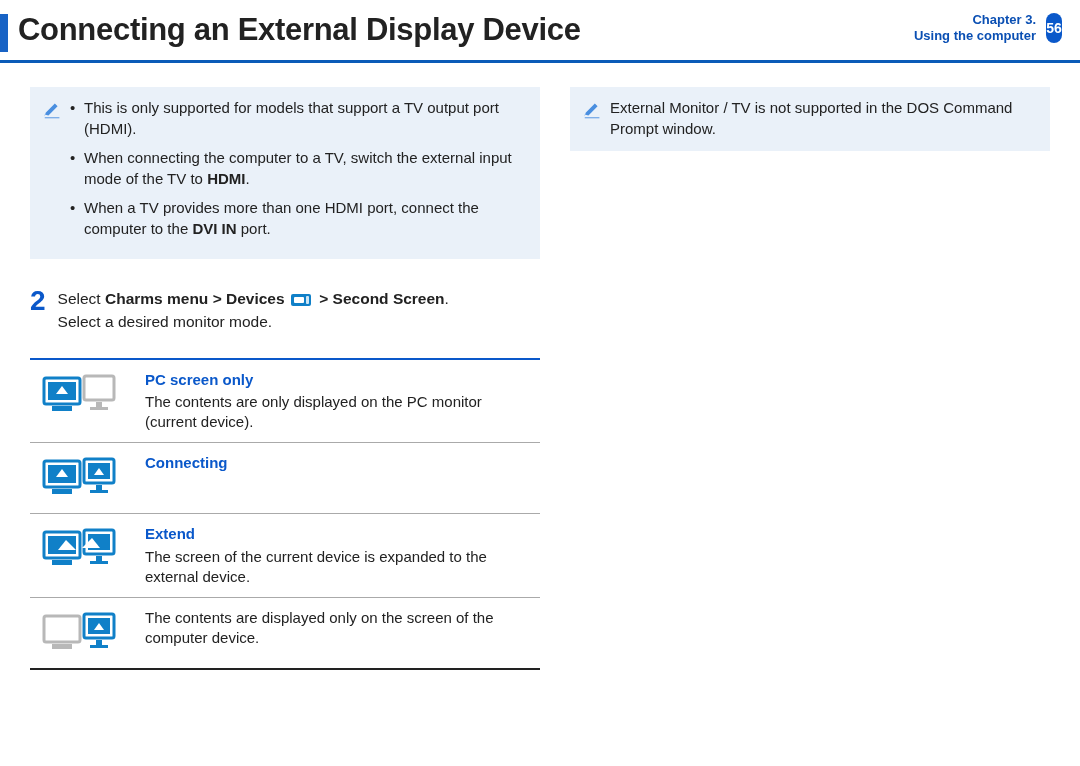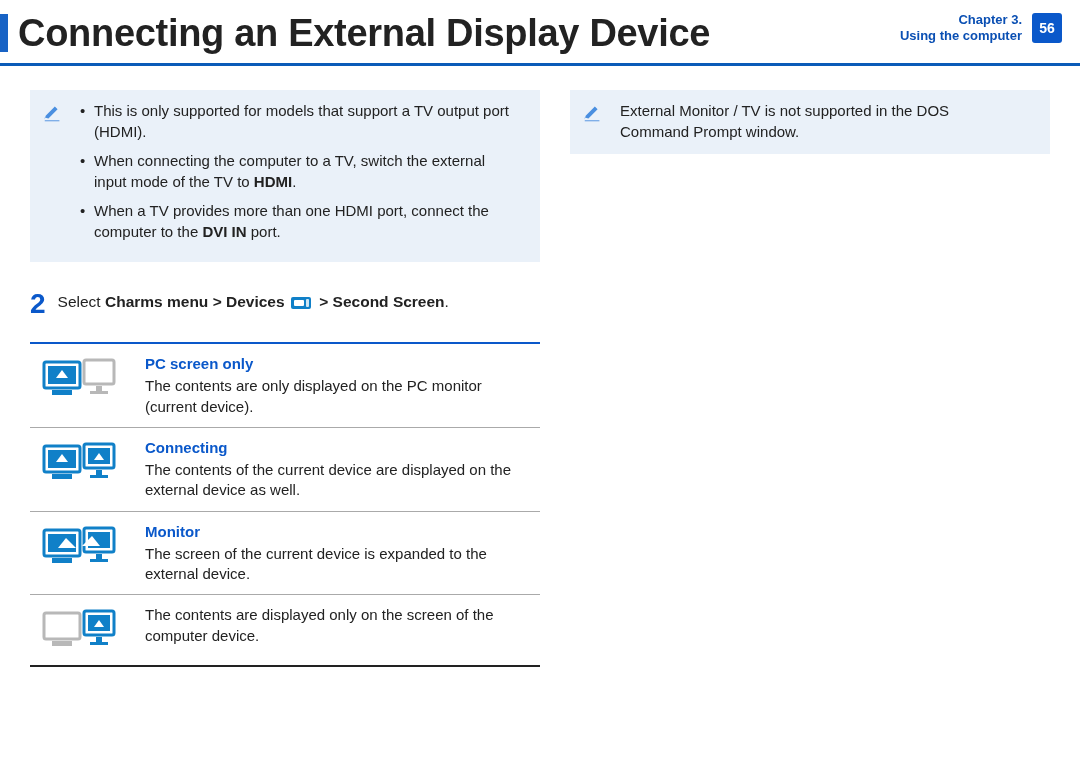--- a/index.html
+++ b/index.html
@@ -19,62 +19,62 @@
     position: relative;
   }
   .blue-tab {
     width: 8px;
     height: 38px;
     background: #1863c5;
     margin-right: 10px;
     margin-top: 2px;
   }
   .title {
-    font-size: 38px;
+    font-size: 31px;
     font-weight: 700;
     letter-spacing: -0.3px;
   }
   .chapter-block {
     margin-left: auto;
     display: flex;
     align-items: center;
     gap: 10px;
   }
   .chapter-text {
     text-align: right;
     color: #0a4fb3;
     font-weight: 700;
     font-size: 13px;
     line-height: 1.25;
   }
   .page-badge {
     background: #0a58ca;
     color: #fff;
-    width: 30px;
+    width: 16px;
     height: 30px;
-    border-radius: 3px;
+    border-radius: 8px;
     display: flex;
     align-items: center;
     justify-content: center;
     font-size: 14px;
     font-weight: 600;
   }
   .columns {
     display: flex;
     padding: 24px 30px 0 30px;
     gap: 30px;
   }
   .col { flex: 1; }
   .note-box {
     background: #eaf1f9;
     padding: 10px 28px 12px 12px;
     font-size: 15px;
     line-height: 1.4;
     display: flex;
-    gap: 16px;
+    gap: 6px;
     align-items: flex-start;
   }
   .note-icon {
     flex-shrink: 0;
     margin-top: 2px;
   }
   .note-content ul { list-style: none; }
   .note-content li {
     position: relative;
     padding-left: 14px;
@@ -178,20 +178,21 @@
         <div>
           <span>Select </span><b>Charms menu &gt; Devices</b>
           <span class="inline-icon">
             <svg width="22" height="16" viewBox="0 0 22 16">
               <rect x="0" y="2" width="20" height="12" rx="2" fill="#1080c8"></rect>
               <rect x="3" y="5" width="10" height="6" rx="1" fill="#fff"></rect>
               <rect x="15" y="4" width="3" height="8" rx="1" fill="#fff" opacity="0.8"></rect>
             </svg>
           </span><b> &gt; Second Screen</b><span>.</span>
         </div>
+        <div>Select a desired monitor mode.</div>
       </div>
     </div>
 
     <div class="modes-table">
 
       <div class="mode-row">
         <div class="mode-icon">
           <svg width="78" height="50" viewBox="0 0 78 50">
             <rect x="4" y="8" width="36" height="26" rx="2" fill="none" stroke="#1080c8" stroke-width="3"></rect>
             <rect x="8" y="12" width="28" height="18" fill="#1080c8"></rect>
@@ -217,40 +218,39 @@
             <rect x="12" y="36" width="20" height="5" fill="#1080c8"></rect>
             <rect x="44" y="6" width="30" height="24" rx="2" fill="none" stroke="#1080c8" stroke-width="3"></rect>
             <rect x="48" y="10" width="22" height="16" fill="#1080c8"></rect>
             <path d="M54 22 l5 -7 l5 7 z" fill="#fff"></path>
             <rect x="56" y="32" width="6" height="5" fill="#1080c8"></rect>
             <rect x="50" y="37" width="18" height="3" fill="#1080c8"></rect>
           </svg>
         </div>
         <div class="mode-text">
           <div class="mode-title">Connecting</div>
-          <div>The contents of the current device are displayed on the external device as well.</div>
         </div>
       </div>
 
       <div class="mode-row">
         <div class="mode-icon">
           <svg width="78" height="50" viewBox="0 0 78 50">
             <rect x="4" y="8" width="36" height="26" rx="2" fill="none" stroke="#1080c8" stroke-width="3"></rect>
             <rect x="8" y="12" width="28" height="18" fill="#1080c8"></rect>
             <path d="M18 26 l8 -10 l10 10" fill="#fff"></path>
             <rect x="12" y="36" width="20" height="5" fill="#1080c8"></rect>
             <rect x="44" y="6" width="30" height="24" rx="2" fill="none" stroke="#1080c8" stroke-width="3"></rect>
             <rect x="48" y="10" width="22" height="16" fill="#1080c8"></rect>
             <path d="M42 24 l10 -10 l8 10" fill="#fff"></path>
             <rect x="56" y="32" width="6" height="5" fill="#1080c8"></rect>
             <rect x="50" y="37" width="18" height="3" fill="#1080c8"></rect>
           </svg>
         </div>
         <div class="mode-text">
-          <div class="mode-title">Monitor</div>
+          <div class="mode-title">Extend</div>
           <div>The screen of the current device is expanded to the external device.</div>
         </div>
       </div>
 
       <div class="mode-row">
         <div class="mode-icon">
           <svg width="78" height="50" viewBox="0 0 78 50">
             <rect x="4" y="8" width="36" height="26" rx="2" fill="none" stroke="#b8b8b8" stroke-width="3"></rect>
             <rect x="12" y="36" width="20" height="5" fill="#b8b8b8"></rect>
             <rect x="44" y="6" width="30" height="24" rx="2" fill="none" stroke="#1080c8" stroke-width="3"></rect>

